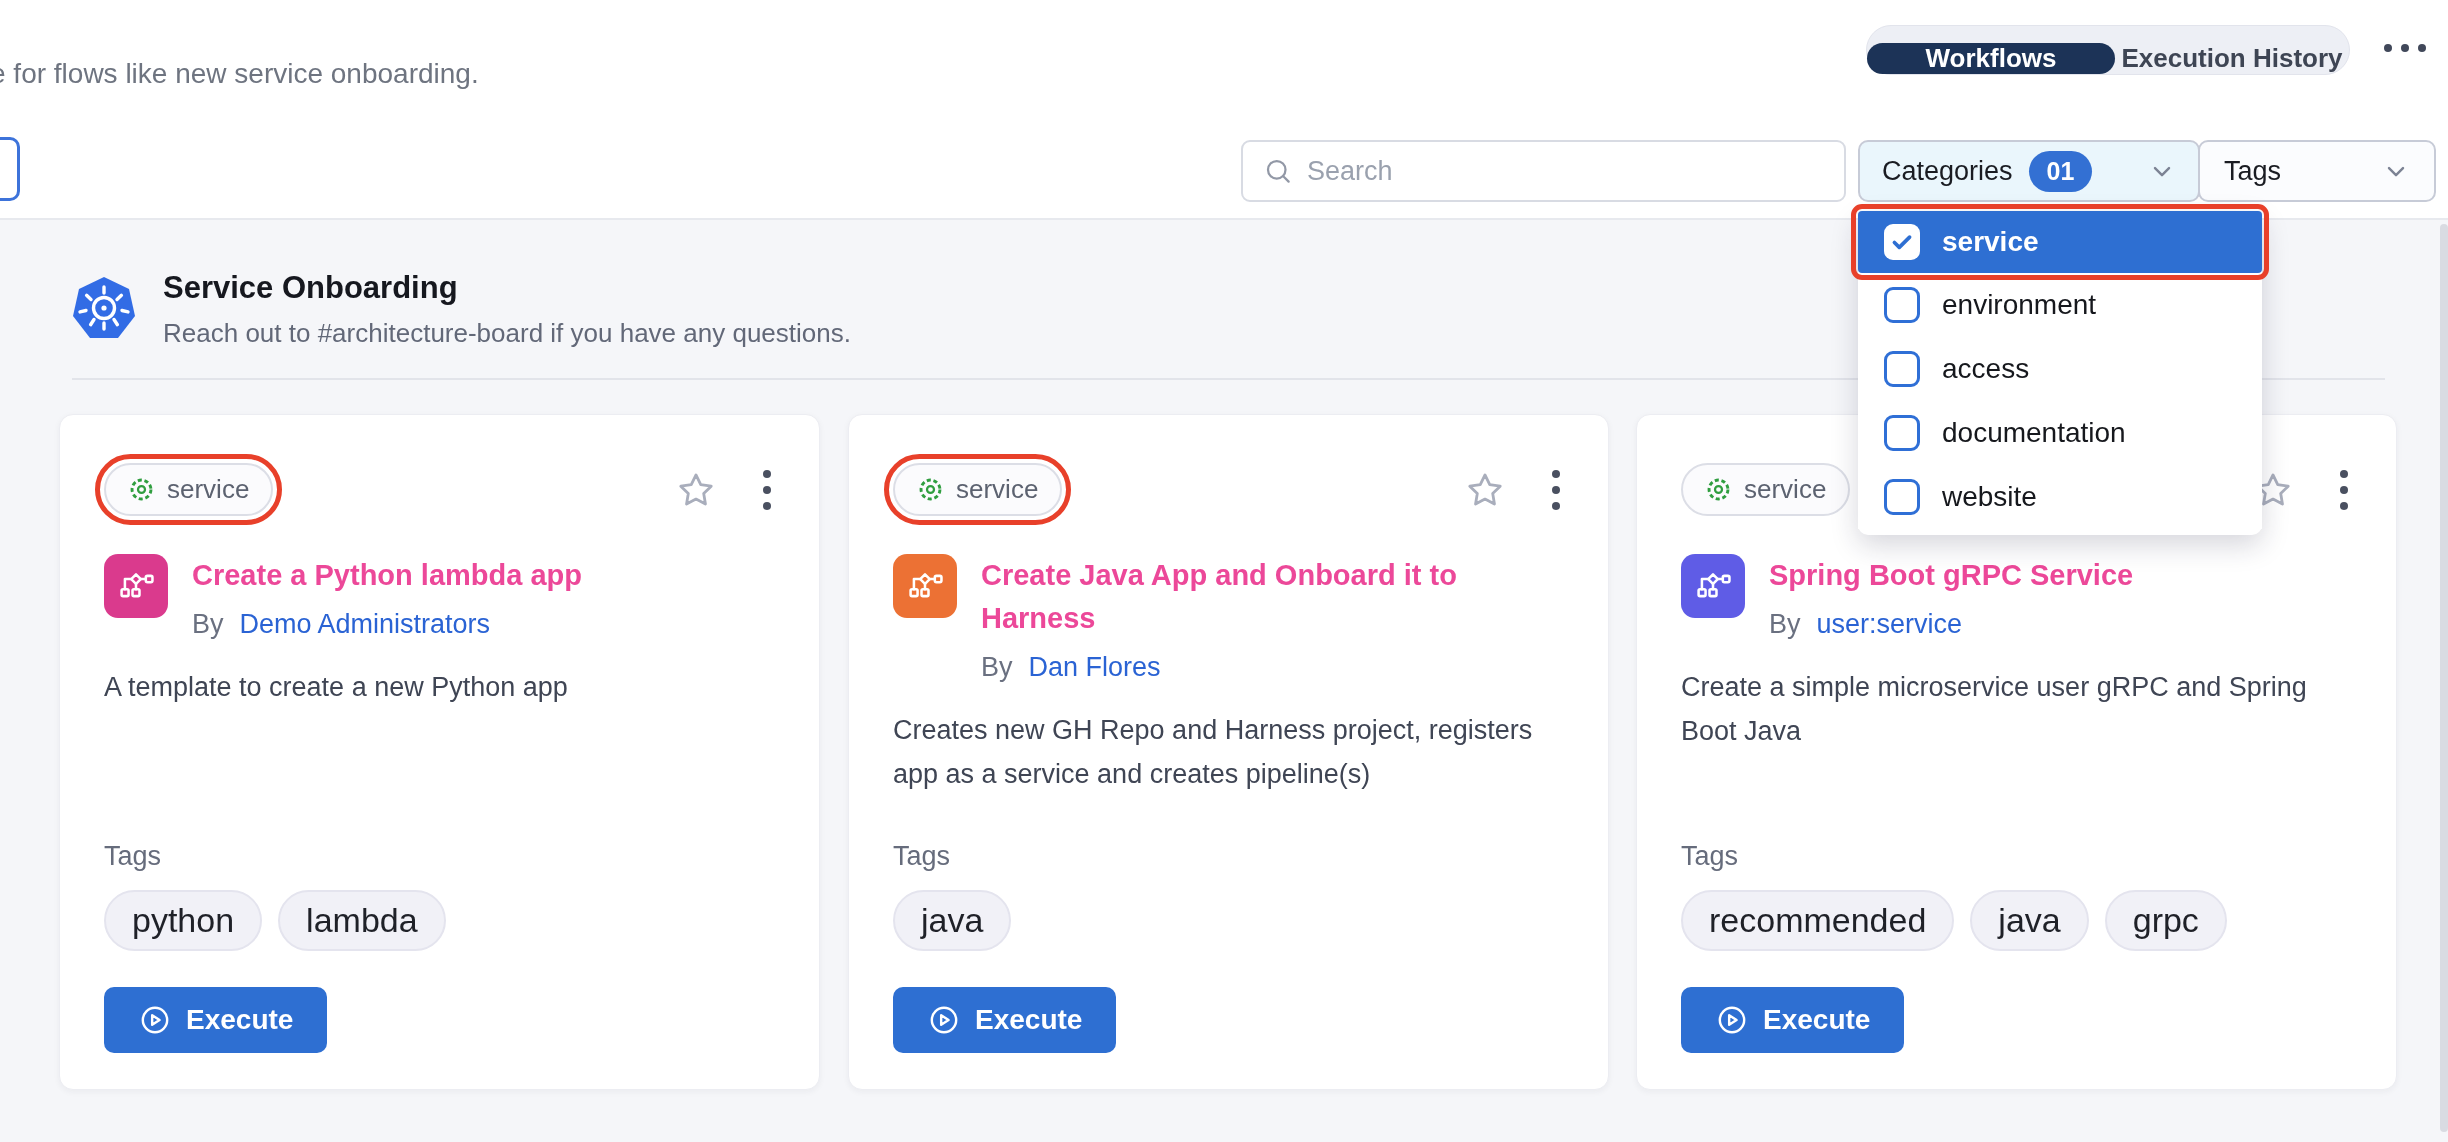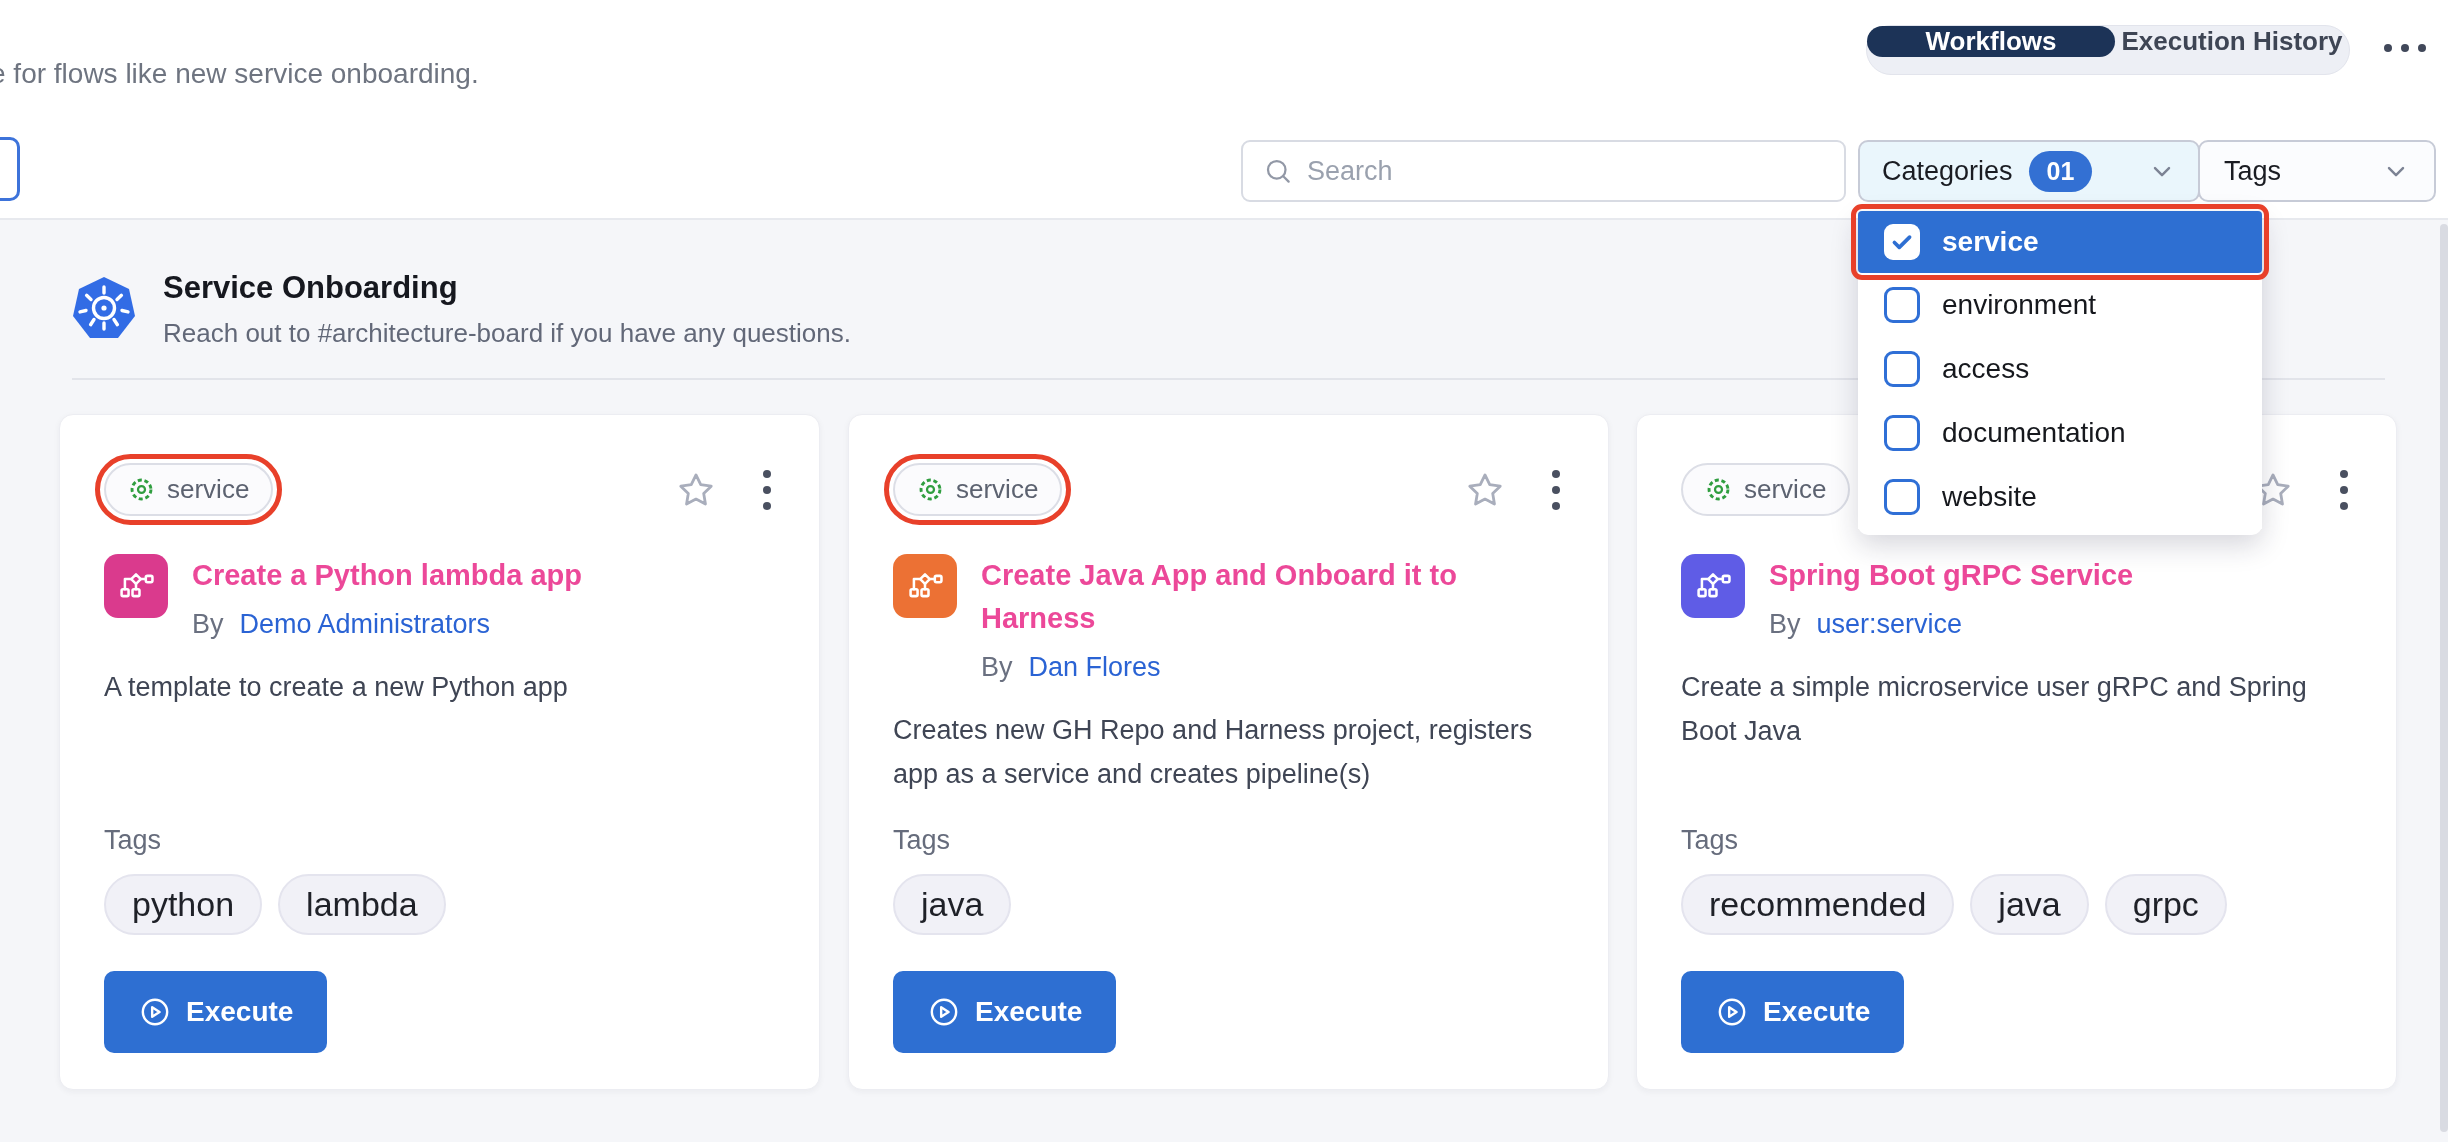--- a/index.html
+++ b/index.html
@@ -5,21 +5,21 @@
   * { margin:0; padding:0; box-sizing:border-box; }
   html,body { width:2448px; height:1142px; overflow:hidden; background:#ffffff;
               font-family:"Liberation Sans", sans-serif; color:#17181d; }
   .abs { position:absolute; }
   #page { position:relative; width:2448px; height:1142px; background:#ffffff; }
 
   
   .partial-subtitle { left:-10px; top:58px; font-size:28px; color:#6e7480; white-space:nowrap; }
 
   .seg-toggle { left:1866px; top:25px; width:484px; height:50px; background:#edeff5;
-                border:1px solid #e2e4ec; border-radius:26px; display:flex; align-items:flex-start; }
+                border:1px solid #e2e4ec; border-radius:26px; display:flex; align-items:flex-end; }
   .seg { display:flex; align-items:center; justify-content:center; border-radius:26px;
          font-size:26px; font-weight:bold; cursor:pointer; }
   .seg.active { background:#1c3357; color:#ffffff; width:248px; }
   .seg.inactive { color:#3e4554; flex:1; }
 
   .hdots { left:2384px; top:44px; display:flex; gap:9px; align-items:center; }
   .hdots i { width:8px; height:8px; border-radius:50%; background:#41485a; display:block; }
 
   
   .partial-button { left:-58px; top:137px; width:78px; height:64px; background:#ffffff;
@@ -72,21 +72,21 @@
   .owner-link { color:#2a63d4; cursor:pointer; text-decoration:none; }
 
   .desc { margin-top:26px; font-size:27px; color:#3f4554; line-height:1.62; max-width:645px; }
 
   .tags-label { margin-top:auto; font-size:27px; color:#666c7c; }
   .tag-row { margin-top:18px; display:flex; gap:16px; }
   .tag-pill { background:#f1f1f7; border:2px solid #e4e4ee; border-radius:999px;
               padding:9px 26px; font-size:34px; color:#1f2128; }
   .exec-btn { margin-top:36px; margin-bottom:36px; align-self:flex-start; display:flex;
               align-items:center; gap:14px; background:#2e6fd2; color:#fff; border:none;
-              border-radius:10px; height:82px; padding:0 34px; font-size:28px; font-weight:bold;
+              border-radius:10px; height:66px; padding:0 34px; font-size:28px; font-weight:bold;
               font-family:"Liberation Sans",sans-serif; cursor:pointer; }
 
   
   .dropdown { left:1858px; top:211px; width:404px; background:#ffffff; border-radius:10px;
               box-shadow:0 10px 28px rgba(25,30,60,0.18); z-index:50; padding-bottom:6px; }
   .dd-row { height:64px; display:flex; align-items:center; gap:22px; padding-left:26px;
             font-size:28px; color:#16181d; cursor:pointer; background:#fff; }
   .dd-row.selected { height:62px; background:#2e6fd2; color:#ffffff; font-weight:bold;
                      border-radius:4px; outline:5px solid #e8402a; outline-offset:2px;
                      position:relative; z-index:51; }

